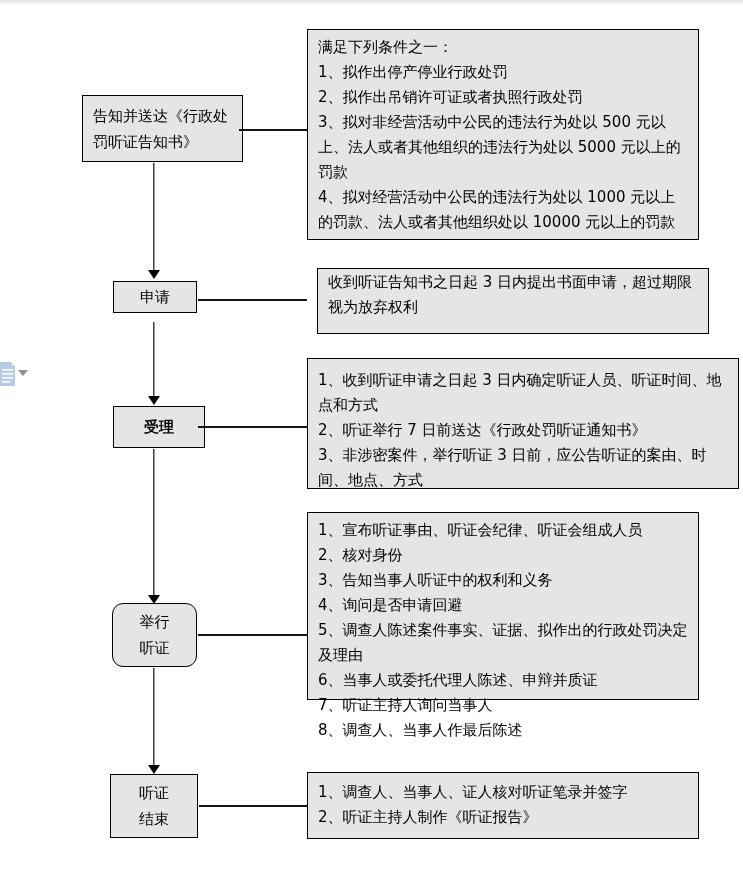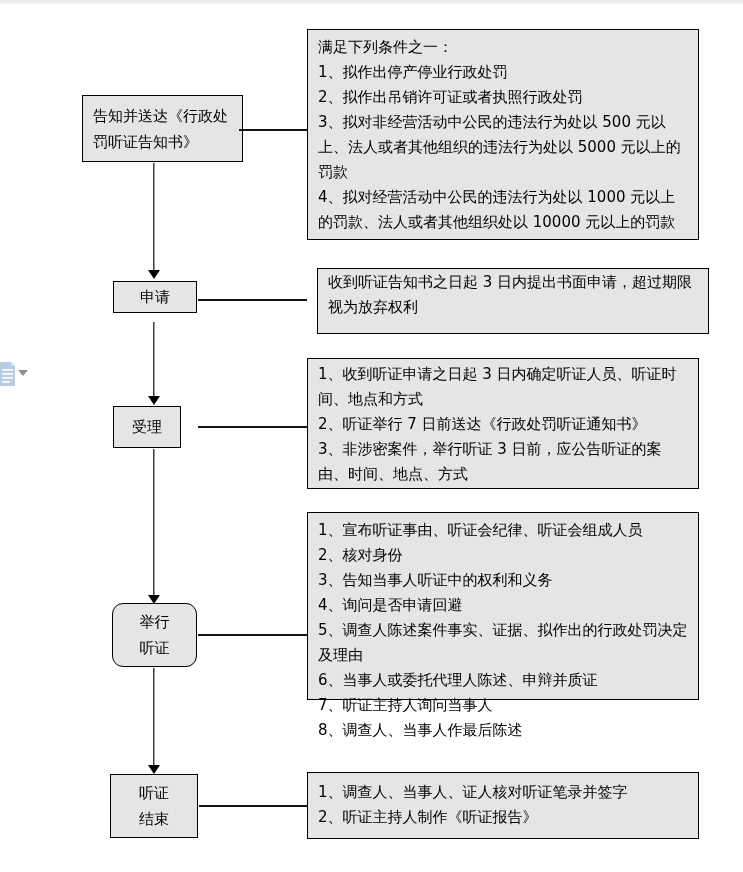--- a/index.html
+++ b/index.html
@@ -32,26 +32,26 @@
     padding:0 10px;white-space:normal;
   }
   .detail{
     font-size:15px;line-height:25px;
     padding:5px 10px 3px 10px;
     white-space:pre-wrap;
     word-break:break-all;
   }
   .s1{left:82px;top:95px;width:161px;height:67px;}
   .s2{left:113px;top:281px;width:84px;height:32px;}
-  .s3{left:113px;top:406px;width:68px;height:42px;}
+  .s3{left:113px;top:406px;width:92px;height:42px;font-weight:bold;}
   .s4{left:112px;top:603px;width:85px;height:64px;border-radius:11px;}
   .s5{left:110px;top:774px;width:88px;height:64px;}
   .d1{left:307px;top:29px;width:392px;height:211px;}
   .d2{left:317px;top:268px;width:392px;height:66px;padding-top:1px;}
-  .d3{left:307px;top:358px;width:392px;height:131px;padding-top:3px;}
+  .d3{left:307px;top:358px;width:432px;height:131px;padding-top:9px;}
   .d4{left:307px;top:512px;width:392px;height:188px;}
   .d5{left:307px;top:772px;width:392px;height:67px;padding-top:7px;}
   .vline{
     position:absolute;width:2px;left:153px;
     background:linear-gradient(to right,#3f3f3f 50%,#9d9d9d 50%);
   }
   .v1{top:163px;height:107px;}
   .v2{top:322px;height:74px;}
   .v3{top:449px;height:146px;}
   .v4{top:668px;height:97px;}

